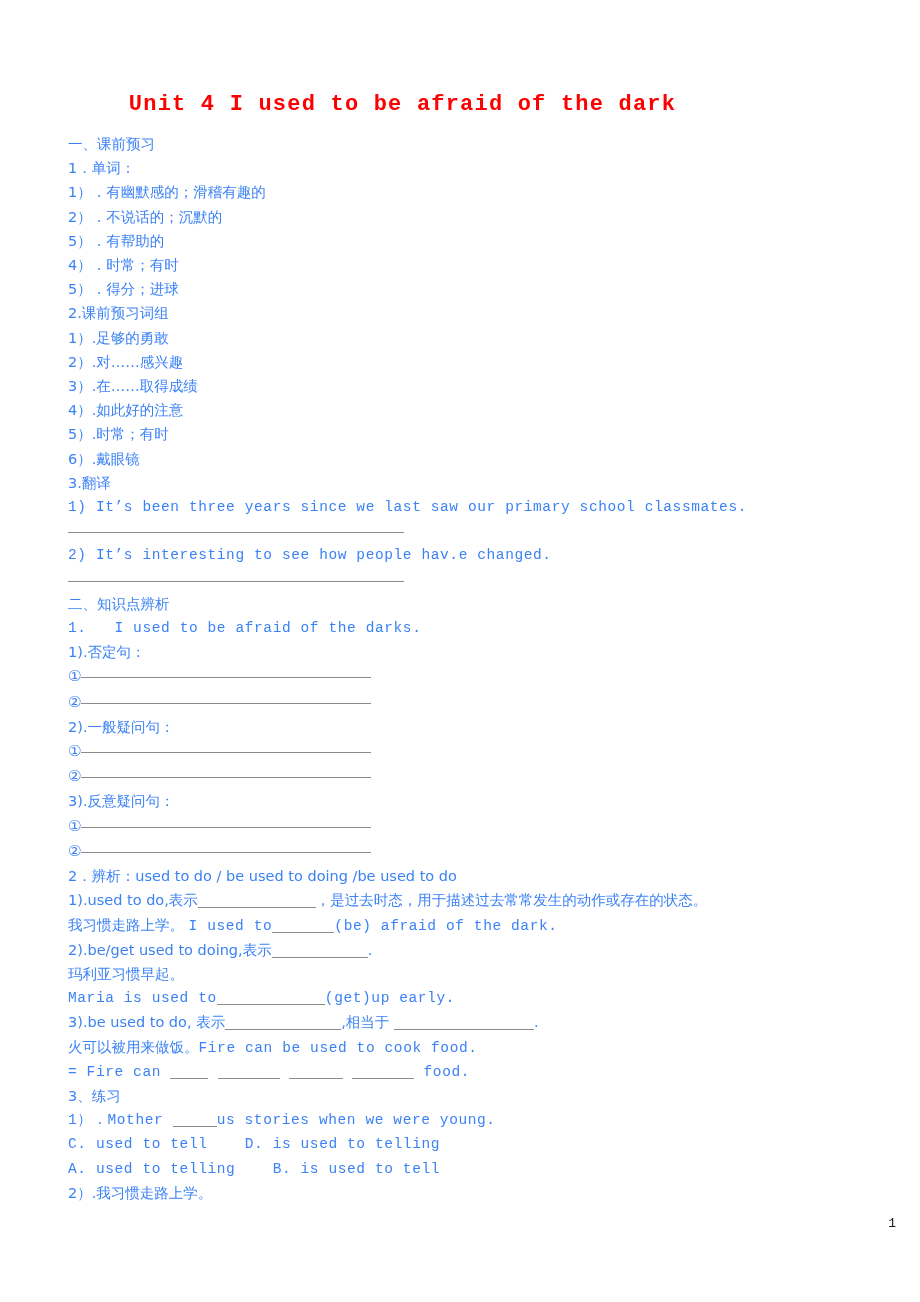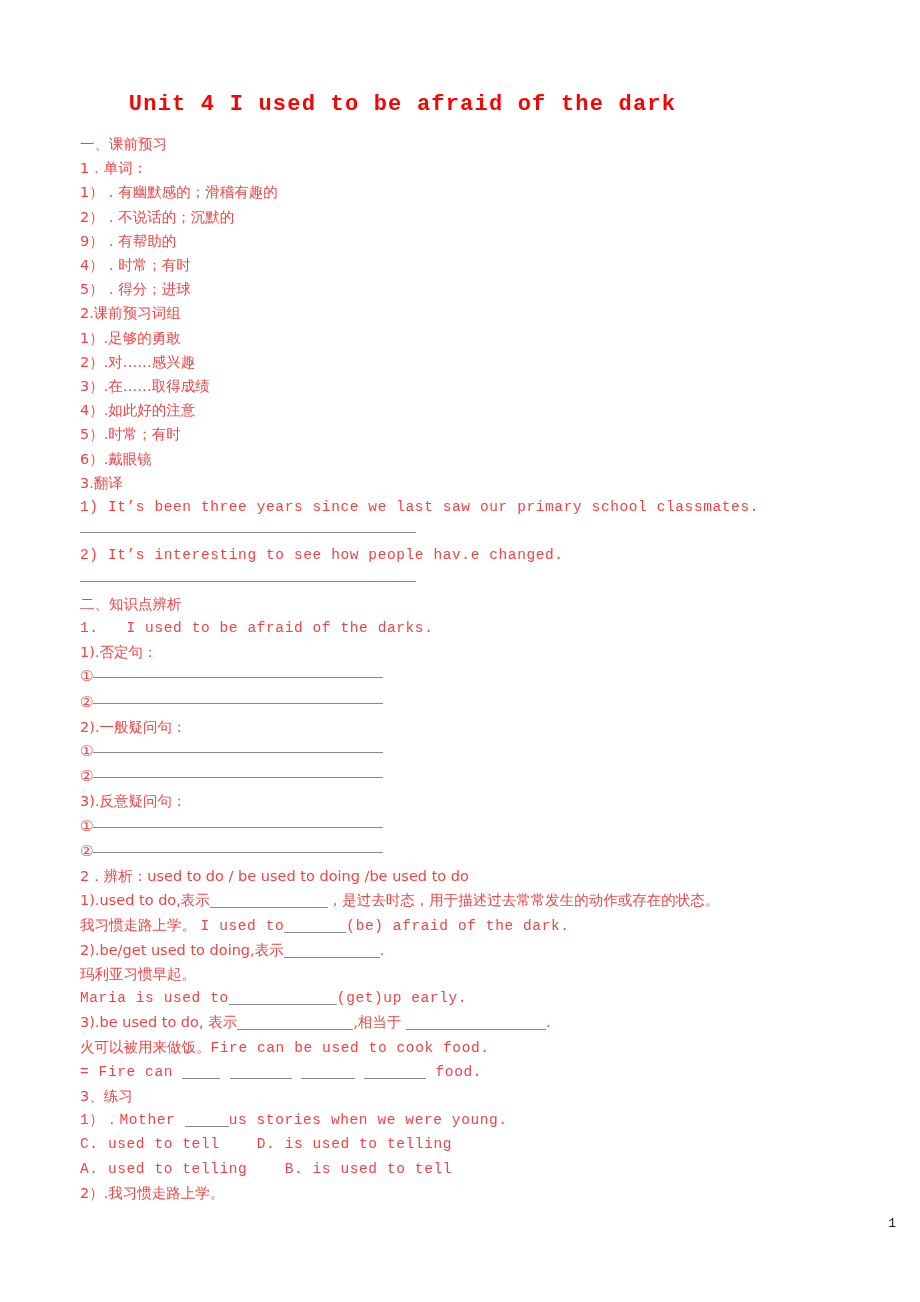--- a/index.html
+++ b/index.html
@@ -37,24 +37,23 @@
   .body-block {
     position: absolute;
     left: 68px;
     top: 132px;
     width: 810px;
   }
   .ln {
     font-size: 14.5px;
     line-height: 24.2px;
     white-space: pre-wrap;
-    color: #ef4444;
+    color: #3b82f6;
     font-family: "Liberation Mono", "DejaVu Sans Mono", monospace;
     min-height: 24.2px;
-    margin-left: 12px;
   }
   .cn {
     font-family: "DejaVu Sans", sans-serif;
     font-size: 14.5px;
   }
   .mono {
     font-family: "Liberation Mono", "DejaVu Sans Mono", monospace;
     font-size: 14.5px;
     letter-spacing: 0.6px;
   }
@@ -98,21 +97,21 @@
 <div class="page">
 
   <div class="doc-title">Unit 4 I used to be afraid of the dark</div>
 
   <div class="body-block">
 
     <div class="ln cn">一、课前预习</div>
     <div class="ln cn">1．单词：</div>
     <div class="ln cn">1）．有幽默感的；滑稽有趣的</div>
     <div class="ln cn">2）．不说话的；沉默的</div>
-    <div class="ln cn">9）．有帮助的</div>
+    <div class="ln cn">5）．有帮助的</div>
     <div class="ln cn">4）．时常；有时</div>
     <div class="ln cn">5）．得分；进球</div>
 
     <div class="ln cn">2.课前预习词组</div>
     <div class="ln cn">1）.足够的勇敢</div>
     <div class="ln cn">2）.对……感兴趣</div>
     <div class="ln cn">3）.在……取得成绩</div>
     <div class="ln cn">4）.如此好的注意</div>
     <div class="ln cn">5）.时常；有时</div>
     <div class="ln cn">6）.戴眼镜</div>

